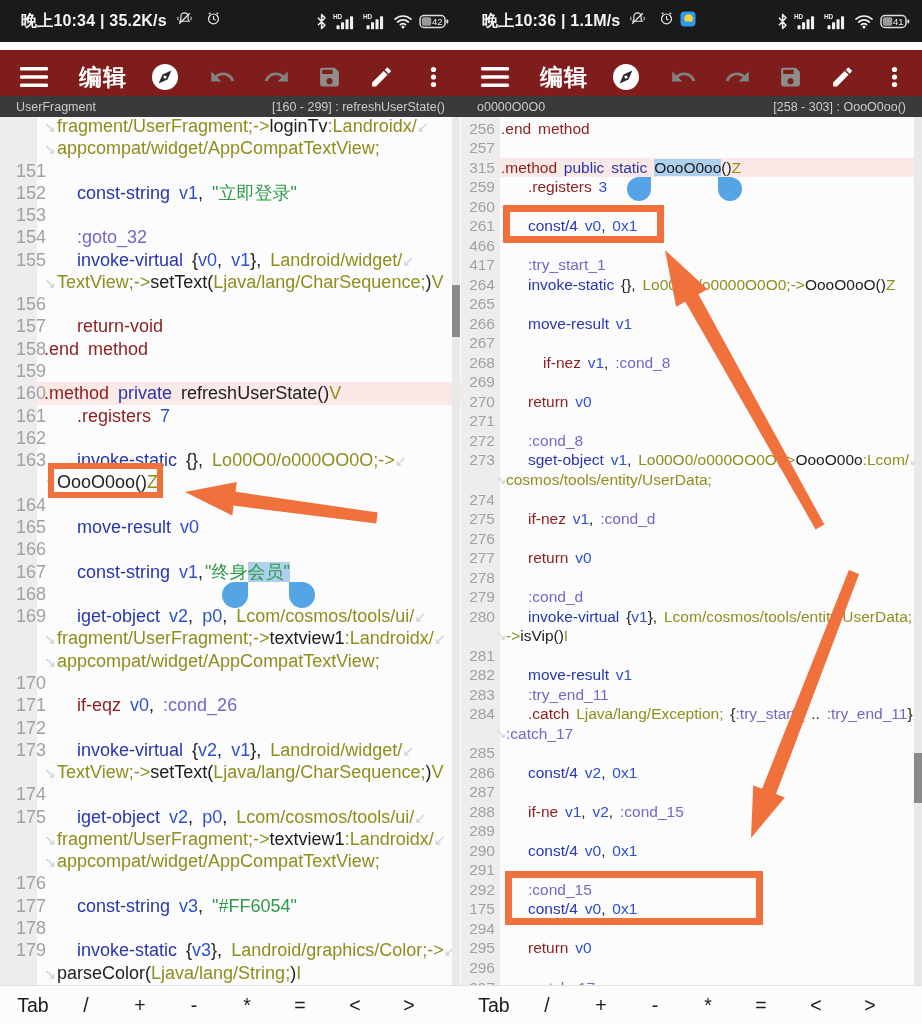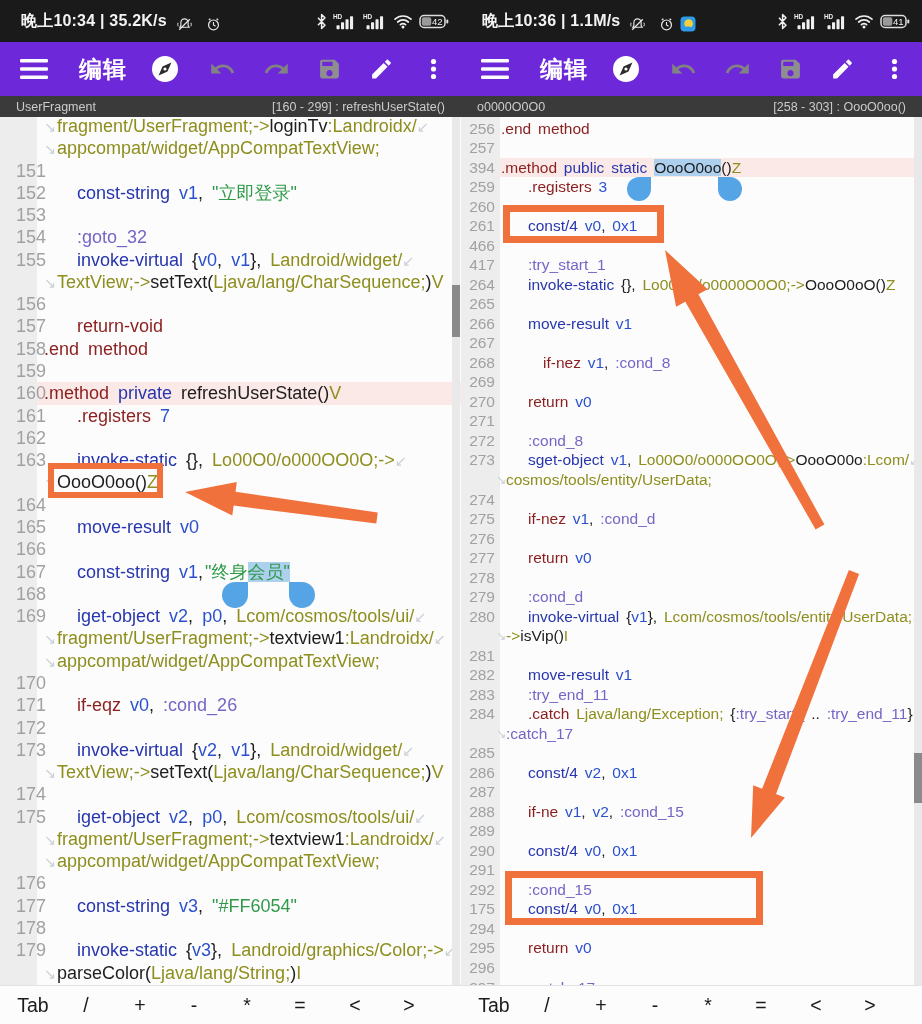--- a/index.html
+++ b/index.html
@@ -1,22 +1,22 @@
 <!DOCTYPE html>
 <html><head><meta charset="utf-8"><style>
 * { margin:0; padding:0; box-sizing:border-box; }
 html,body { width:922px; height:1024px; overflow:hidden; background:#fff;
   font-family:"Liberation Sans",sans-serif; }
 #p { position:relative; width:922px; height:1024px; overflow:hidden; }
 .sb { position:absolute; top:0; width:461px; height:42px; background:#1a1a1a;
   display:flex; align-items:center; justify-content:space-between; padding:0 12px 0 21px; }
-.sbl { display:flex; align-items:flex-end; gap:3px; }
+.sbl { display:flex; align-items:flex-start; gap:3px; }
 .sbr { display:flex; align-items:center; gap:6px; }
 .sbt { color:#f3f3f3; font-weight:bold; font-size:16px; letter-spacing:.2px; margin-right:7px; white-space:nowrap; }
-.tb { position:absolute; top:42px; width:461px; height:54px; background:#6d28d9; }
+.tb { position:absolute; top:50px; width:461px; height:54px; background:#7f1d1d; }
 .ti { position:absolute; top:50%; transform:translateY(-50%); display:inline-flex; }
 .ttl { position:absolute; top:50%; transform:translateY(-50%); color:#fff; font-size:23px; font-weight:bold; letter-spacing:1px; }
 .bc { position:absolute; top:96px; width:461px; height:21px; background:#3a3a3a;
   color:#cbcbcb; font-size:12.5px; display:flex; justify-content:space-between;
   align-items:center; padding:0 16px; white-space:nowrap; }
 .codebg { position:absolute; top:117px; height:868px; background:#fcfcfc; }
 .gut { position:absolute; top:117px; height:868px; background:#ededed; }
 .row { position:absolute; white-space:nowrap; }
 .row .ln { position:absolute; left:0; top:0; text-align:right; color:#a1a1a1; }
 .row .ct { position:absolute; top:0; }
@@ -440,21 +440,21 @@
 <div class="hl" style="left:500px;top:157.6px;width:422px;height:19.52px"></div>
 <div class="row rrow" style="left:461px;top:118.6px;height:19.52px">
       <span class="ln" style="width:34px">256</span>
       <span class="ct" style="left:40px"><i class="r">.end&nbsp;method</i></span>
     </div>
 <div class="row rrow" style="left:461px;top:138.1px;height:19.52px">
       <span class="ln" style="width:34px">257</span>
       <span class="ct" style="left:40px"></span>
     </div>
 <div class="row rrow" style="left:461px;top:157.6px;height:19.52px">
-      <span class="ln" style="width:34px">394</span>
+      <span class="ln" style="width:34px">315</span>
       <span class="ct" style="left:40px"><i class="r">.method</i> <i class="k">public</i> <i class="k">static</i> <i class="n selbg2">OooO0oo</i><i class="n">()</i><i class="t">Z</i></span>
     </div>
 <div class="row rrow" style="left:461px;top:177.2px;height:19.52px">
       <span class="ln" style="width:34px">259</span>
       <span class="ct" style="left:67px"><i class="r">.registers</i> <i class="b">3</i></span>
     </div>
 <div class="row rrow" style="left:461px;top:196.7px;height:19.52px">
       <span class="ln" style="width:34px">260</span>
       <span class="ct" style="left:67px"></span>
     </div>

